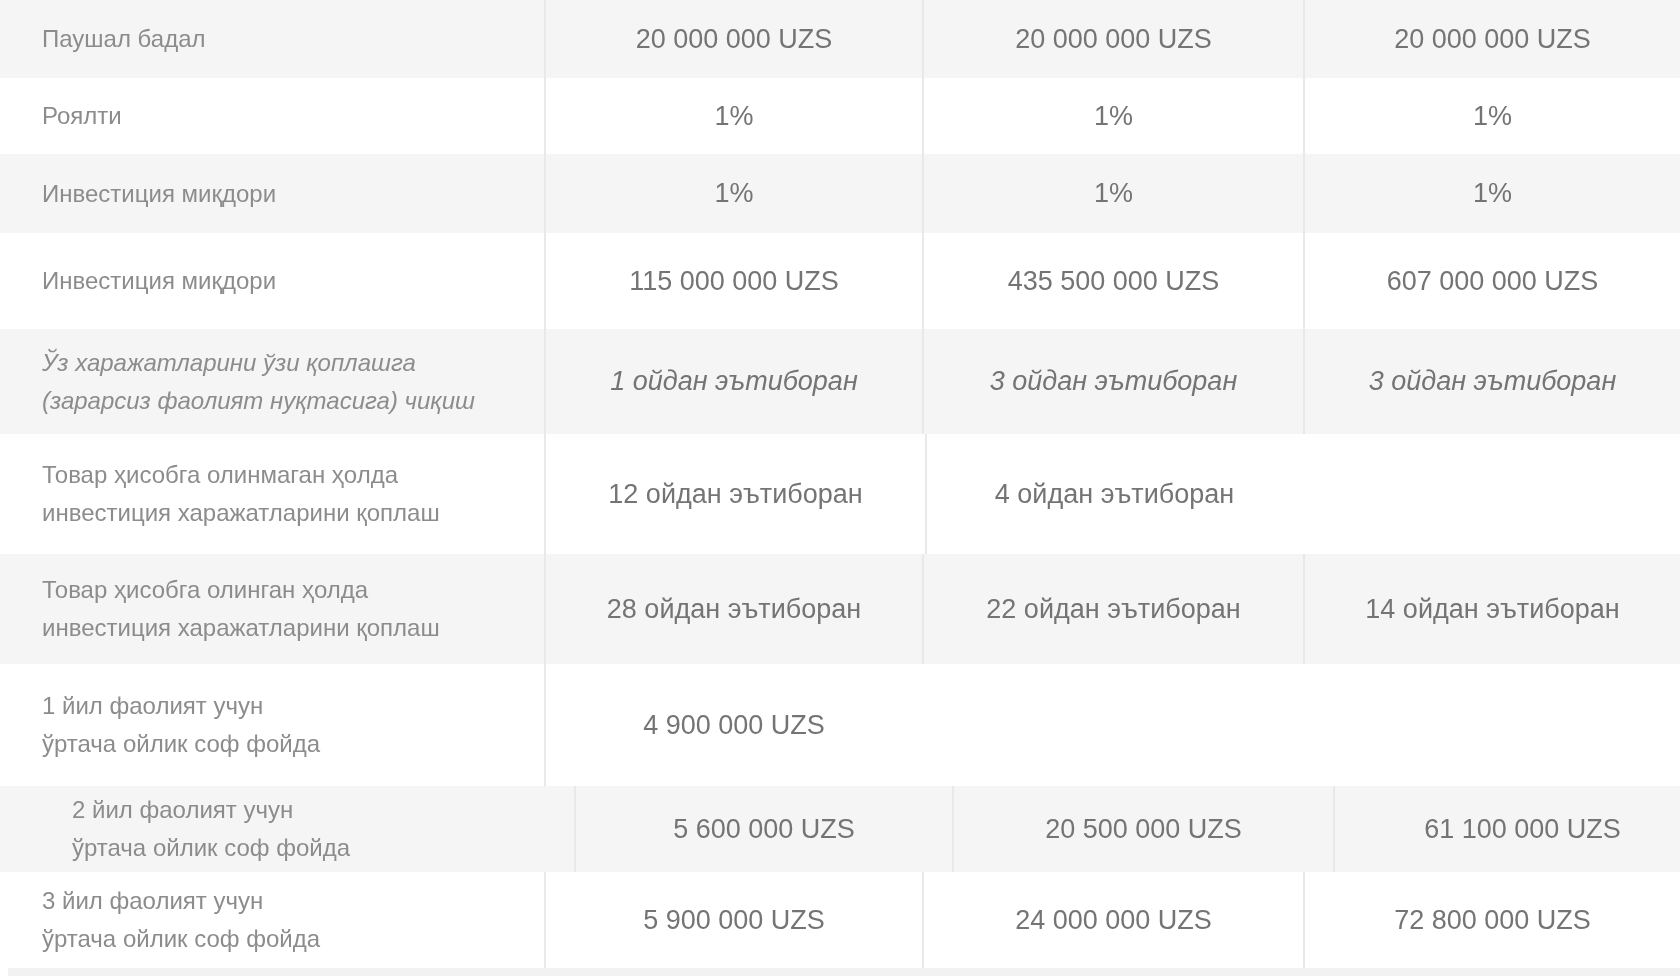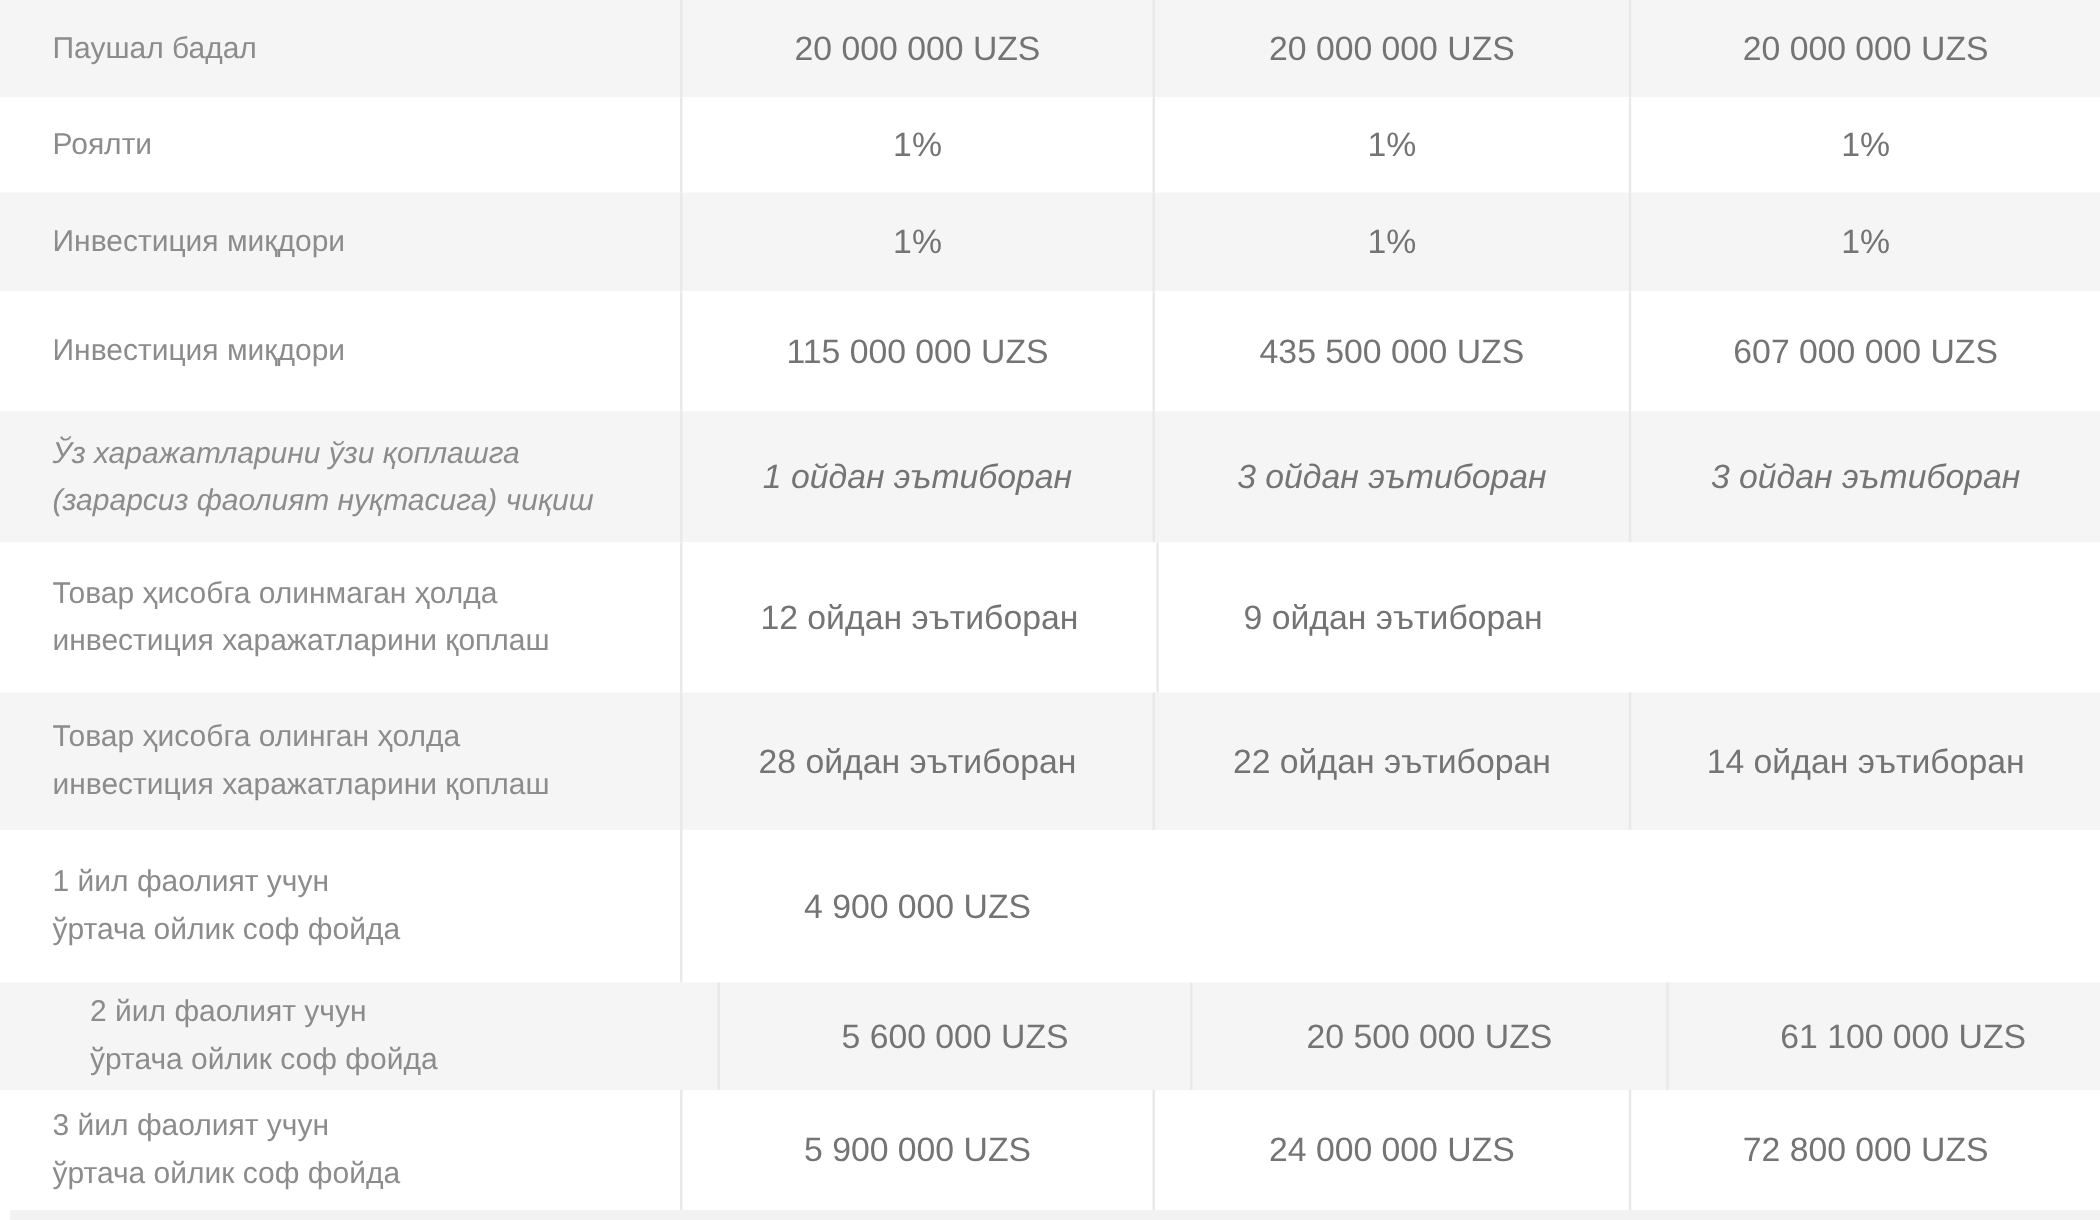--- a/index.html
+++ b/index.html
@@ -103,21 +103,21 @@
 (зарарсиз фаолият нуқтасига) чиқиш</div>
     <div class="cell val v1">1 ойдан эътиборан</div>
     <div class="cell val v2">3 ойдан эътиборан</div>
     <div class="cell val v3">3 ойдан эътиборан</div>
   </div>
 
   <div class="row">
     <div class="cell label">Товар ҳисобга олинмаган ҳолда
 инвестиция харажатларини қоплаш</div>
     <div class="cell val v2">12 ойдан эътиборан</div>
-    <div class="cell val v3">9 ойдан эътиборан</div>
+    <div class="cell val v3">4 ойдан эътиборан</div>
   </div>
 
   <div class="row">
     <div class="cell label">Товар ҳисобга олинган ҳолда
 инвестиция харажатларини қоплаш</div>
     <div class="cell val v1">28 ойдан эътиборан</div>
     <div class="cell val v2">22 ойдан эътиборан</div>
     <div class="cell val v3">14 ойдан эътиборан</div>
   </div>
 

